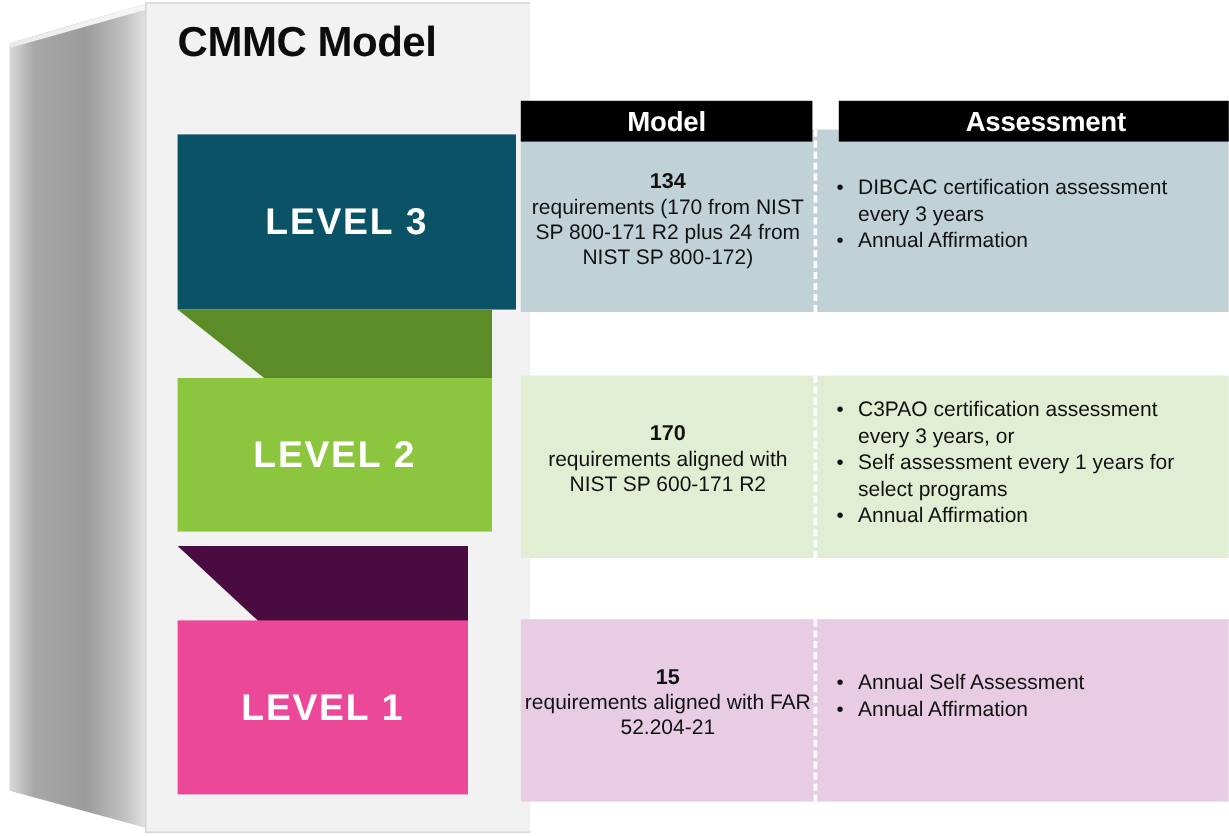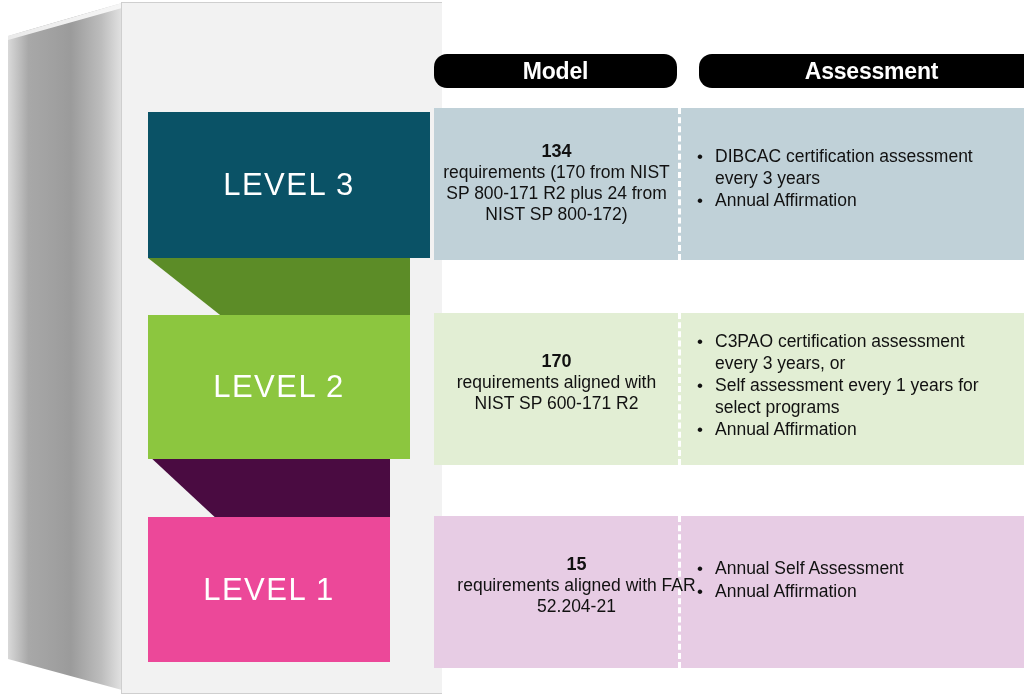--- a/index.html
+++ b/index.html
@@ -64,32 +64,31 @@
     top: 0;
     width: 583px;
     height: 697px;
     background: #ffffff;
     z-index: 2;
   }
 
   
   .hdr {
     position: absolute;
-    top: 54px;
+    top: 84px;
     height: 34px;
     background: #000000;
     color: #ffffff;
     font-size: 23px;
     font-weight: bold;
     display: flex;
     align-items: center;
     justify-content: center;
     z-index: 6;
     letter-spacing: -0.2px;
-    border-radius: 13px;
   }
   .hdr-model      { left: 434px; width: 243px; }
   .hdr-assessment { left: 679px; width: 345px; margin-left: 20px; }
 
   
   .band {
     position: absolute;
     left: 434px;
     width: 590px;
     z-index: 4;
@@ -122,21 +121,21 @@
     line-height: 21px;
   }
   .model-cell .num {
     display: block;
     font-weight: bold;
     font-size: 18px;
     line-height: 22px;
   }
   .mc-l3 { top: 140px; }
   .mc-l2 { top: 350px; }
-  .mc-l1 { top: 553px; margin-left: 20px; }
+  .mc-l1 { top: 553px; }
 
   
   .assess-cell {
     position: absolute;
     left: 690px;
     width: 322px;
     z-index: 8;
     color: #111111;
     font-size: 17.5px;
     line-height: 21.5px;
@@ -163,26 +162,26 @@
 
   
   .level-bar {
     position: absolute;
     left: 148px;
     z-index: 5;
     display: flex;
     align-items: center;
     justify-content: center;
     color: #ffffff;
-    font-weight: normal;
+    font-weight: bold;
     font-size: 31px;
     letter-spacing: 1.5px;
   }
   .lvl3 { top: 112px; width: 282px; height: 146px; background: #0a5266; }
-  .lvl2 { top: 315px; width: 262px; height: 144px; background: #8cc63f; }
+  .lvl2 { top: 315px; width: 262px; height: 128px; background: #8cc63f; }
   .lvl1 { top: 517px; width: 242px; height: 145px; background: #ec4899; }
   .lvl2 span, .lvl1 span { position: relative; }
 
   
   .connector {
     position: absolute;
     z-index: 5;
   }
   .conn-green {
     left: 148px;
@@ -221,20 +220,21 @@
       </linearGradient>
     </defs>
     <polygon points="8,36 122,3 122,690 8,659" fill="url(#spineGrad)"></polygon>
     <polygon points="8,36 122,3 122,8 8,40" fill="url(#spineTopGrad)"></polygon>
   </svg>
 
   <div class="right-bg"></div>
 
   <div class="card"></div>
 
+  <div class="card-title">CMMC Model</div>
 
   <div class="hdr hdr-model">Model</div>
   <div class="hdr hdr-assessment">Assessment</div>
 
   <div class="band band-l3"></div>
   <div class="band band-l2"></div>
   <div class="band band-l1"></div>
 
   <div class="col-divider div-l3"></div>
   <div class="col-divider div-l2"></div>

